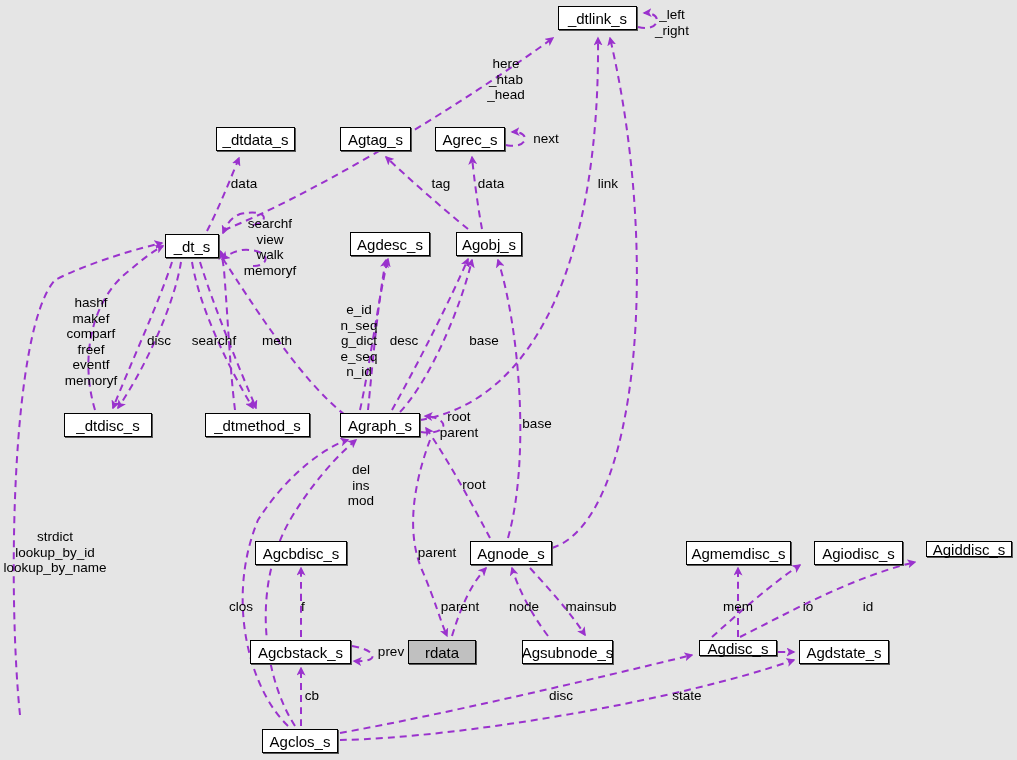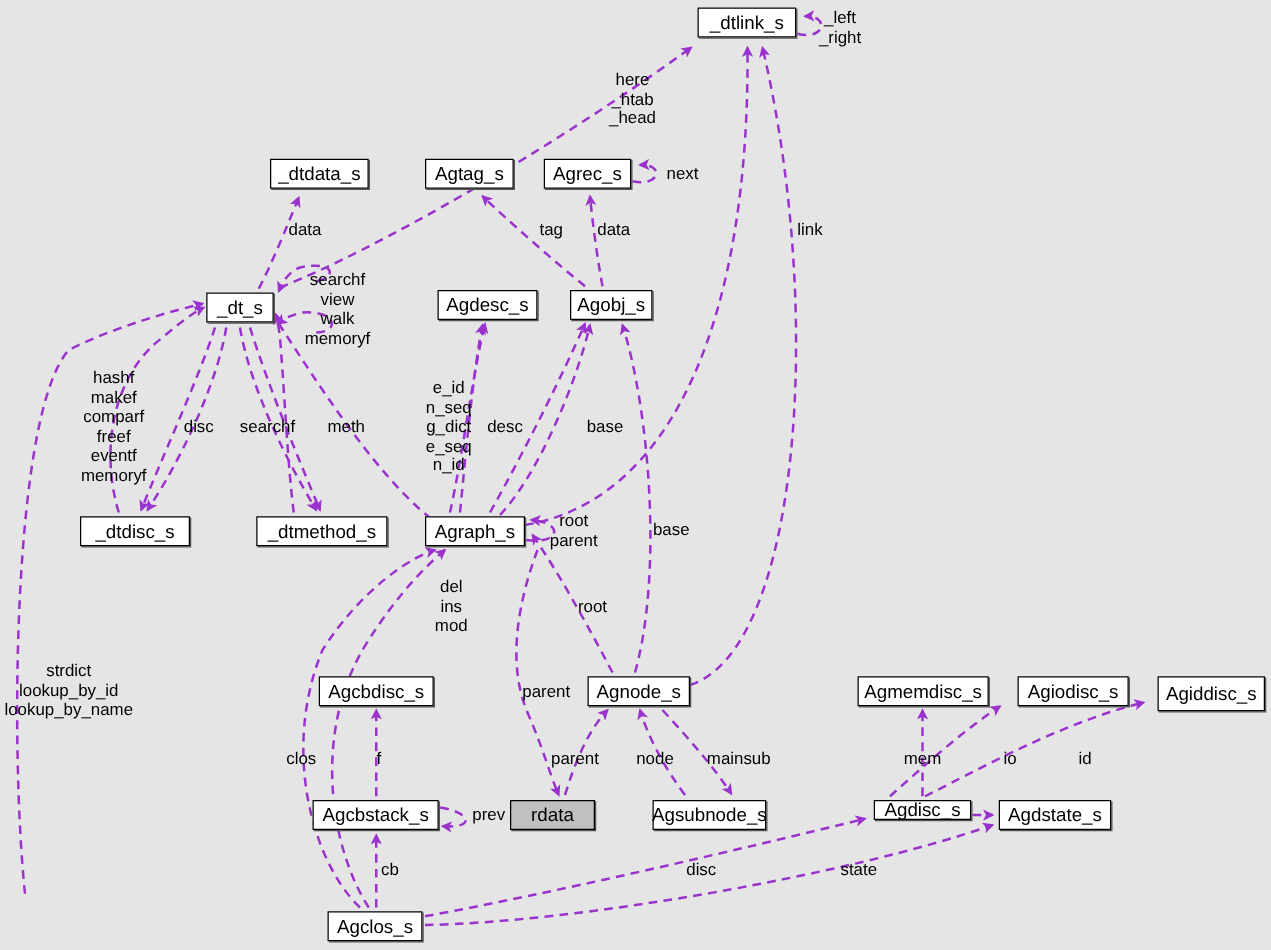--- a/index.html
+++ b/index.html
@@ -158,21 +158,21 @@
   </div>
   <div class="node-box" style="left:470px;top:541px;width:82px;height:24px;text-align:right;">
     <span>Agnode_s</span>
   </div>
   <div class="node-box" style="left:686px;top:541px;width:105px;height:24px;">
     <span>Agmemdisc_s</span>
   </div>
   <div class="node-box" style="left:814px;top:541px;width:89px;height:24px;">
     <span>Agiodisc_s</span>
   </div>
-  <div class="node-box" style="left:926px;top:541px;width:86px;height:28px;">
+  <div class="node-box" style="left:926px;top:541px;width:86px;height:16px;">
     <span>Agiddisc_s</span>
   </div>
   <div class="node-box" style="left:250px;top:640px;width:101px;height:24px;">
     <span>Agcbstack_s</span>
   </div>
   <div class="node-box highlight" style="left:408px;top:640px;width:68px;height:24px;">
     <span>rdata</span>
   </div>
   <div class="node-box" style="left:522px;top:640px;width:91px;height:24px;">
     <span>Agsubnode_s</span>
@@ -189,21 +189,21 @@
 
   <div class="edge-label" style="left:672px;top:22px;">_left
 _right</div>
   <div class="edge-label" style="left:506px;top:79px;">here
 _htab
 _head</div>
   <div class="edge-label" style="left:546px;top:139px;">next</div>
   <div class="edge-label" style="left:244px;top:184px;">data</div>
   <div class="edge-label" style="left:441px;top:184px;">tag</div>
   <div class="edge-label" style="left:491px;top:184px;">data</div>
-  <div class="edge-label" style="left:608px;top:184px;margin-left:40px;">link</div>
+  <div class="edge-label" style="left:608px;top:184px;">link</div>
   <div class="edge-label" style="left:270px;top:247px;">searchf
 view
 walk
 memoryf</div>
   <div class="edge-label" style="left:91px;top:341px;">hashf
 makef
 comparf
 freef
 eventf
 memoryf</div>

